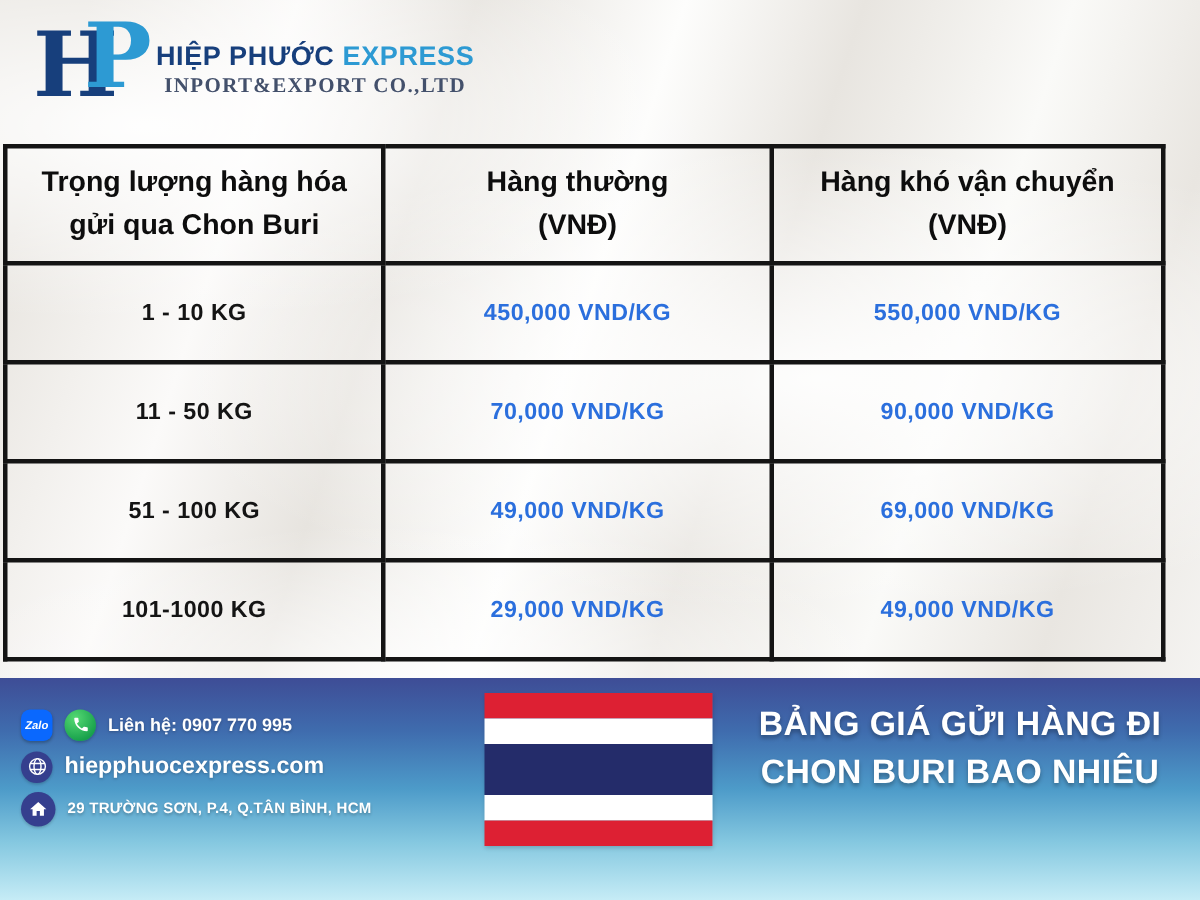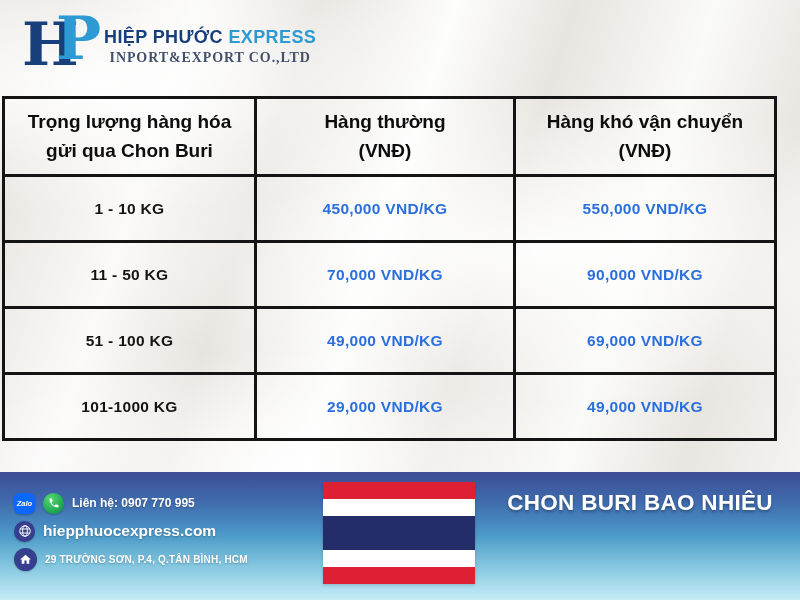--- a/index.html
+++ b/index.html
@@ -47,21 +47,21 @@
   }
   .price-table thead th {
     height:78px; font-size:19px; font-weight:bold; color:#0d0d0d; line-height:1.5;
   }
   .price-table tbody td { height:66px; font-size:15.5px; font-weight:bold; letter-spacing:0.3px; }
   .cell-weight { color:#141414; }
   .cell-price { color:#2b6fdd; }
 
   
   .footer-bar {
-    position:absolute; left:0; bottom:0; width:800px; height:128px;
+    position:absolute; left:0; bottom:0; width:800px; height:148px;
     background:linear-gradient(180deg,
       #3e4d96 0%, #3f6cae 24%, #4d9bc9 50%, #85c8e0 74%, #c6ecf6 100%);
     padding-left:48px;
   }
   .contact { position:absolute; left:14px; top:20px; display:flex; flex-direction:column; gap:6px; }
   .contact-row { display:flex; align-items:center; gap:8px; height:22px; color:#fff; }
   .contact-text { font-weight:bold; text-shadow:0 1px 2px rgba(0,0,0,0.25); white-space:nowrap; }
   .t-phone { font-size:12px; }
   .t-web { font-size:15.5px; }
   .t-addr { font-size:10px; letter-spacing:0.2px; }
@@ -201,16 +201,17 @@
 
   <div class="flag">
     <div class="stripe-r"></div>
     <div class="stripe-w"></div>
     <div class="stripe-n"></div>
     <div class="stripe-w"></div>
     <div class="stripe-r"></div>
   </div>
 
   <div class="headline">
+    <div>BẢNG GIÁ GỬI HÀNG ĐI</div>
     <div>CHON BURI BAO NHIÊU</div>
   </div>
 
 </footer>
 
 </body></html>

